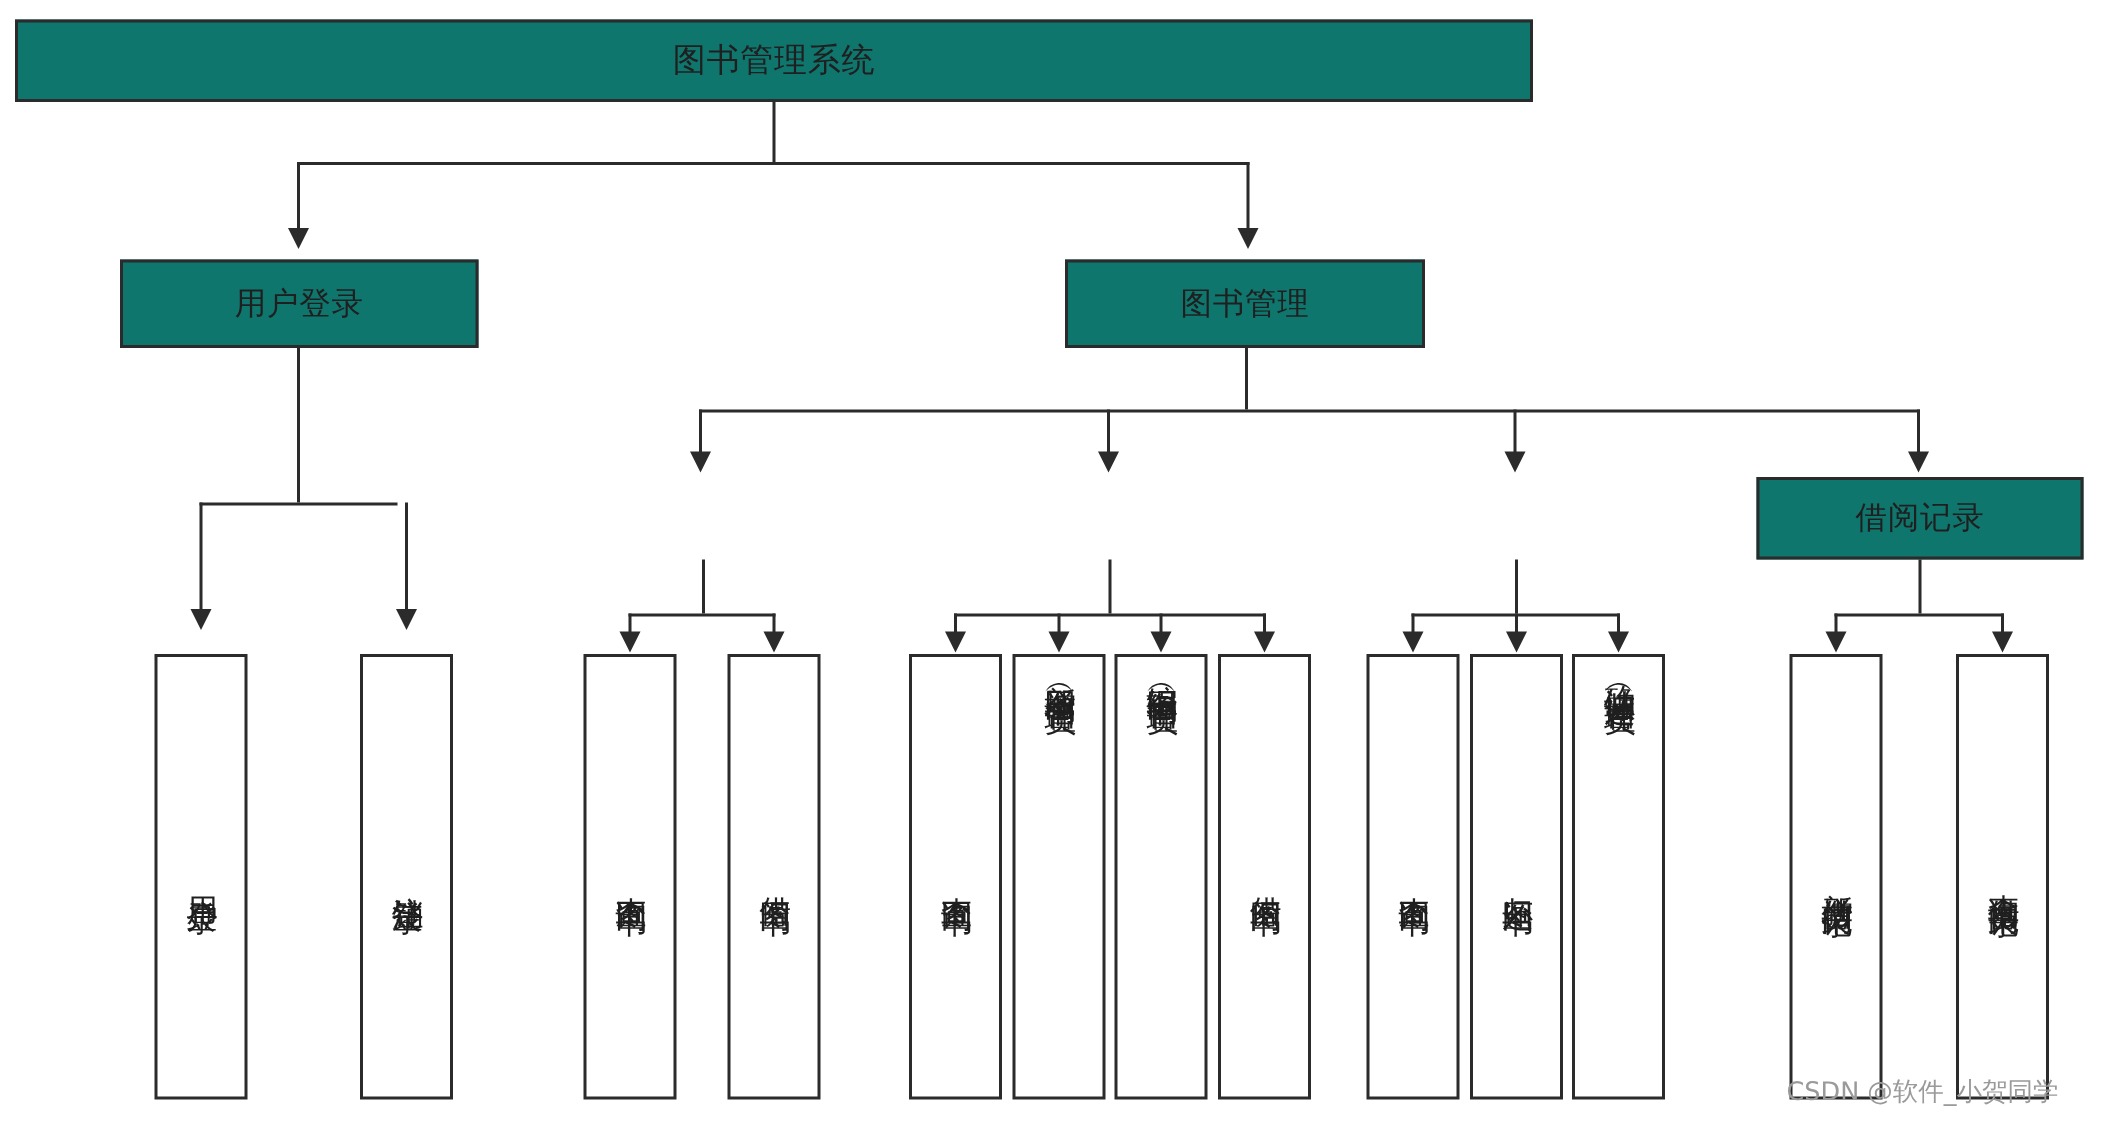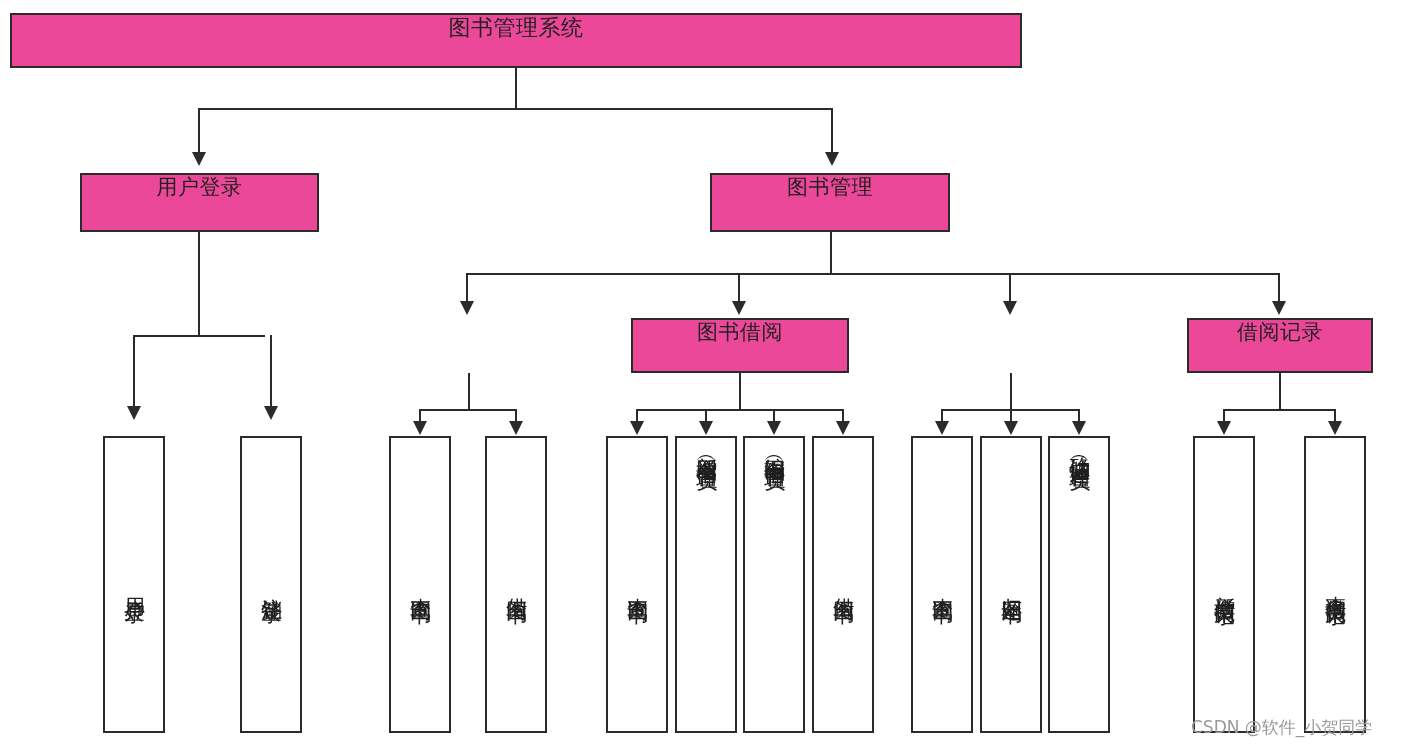--- a/index.html
+++ b/index.html
@@ -16,23 +16,24 @@
     position: relative;
     width: 1405px;
     height: 747px;
     background: #ffffff;
     overflow: hidden;
   }
   
   .node {
     position: absolute;
     box-sizing: border-box;
-    background: #ec4899;
+    background: #0f766e;
     border: 2px solid #2b2b2b;
     display: flex;
+    align-items: center;
     justify-content: center;
     text-align: center;
   }
   .node .label {
     font-size: 21px;
     line-height: 1.15;
     color: #1f1f1f;
     letter-spacing: 0.5px;
     white-space: nowrap;
   }
@@ -131,24 +132,21 @@
 
   <div class="vline" style="left:738px; top:273px; width:2px; height:30px;"></div>
   <div class="arrow" style="left:732px; top:301px;"></div>
 
   <div class="vline" style="left:1009px; top:273px; width:2px; height:30px;"></div>
   <div class="arrow" style="left:1003px; top:301px;"></div>
 
   <div class="vline" style="left:1278px; top:273px; width:2px; height:30px;"></div>
   <div class="arrow" style="left:1272px; top:301px;"></div>
 
-  <div class="node" style="left:631px; top:318px; width:218px; height:55px;">
-    <span class="label">图书借阅</span>
-  </div>
-  <div class="node" style="left:1171px; top:318px; width:186px; height:55px;margin-left:16px;">
+  <div class="node" style="left:1171px; top:318px; width:218px; height:55px;">
     <span class="label">借阅记录</span>
   </div>
 
   <div class="vline" style="left:468px; top:373px; width:2px; height:36px;"></div>
   <div class="hline" style="left:419px; top:409px; width:98px; height:2px;"></div>
   <div class="vline" style="left:419px; top:409px; width:2px; height:14px;"></div>
   <div class="arrow" style="left:413px; top:421px;"></div>
   <div class="vline" style="left:515px; top:409px; width:2px; height:14px;"></div>
   <div class="arrow" style="left:509px; top:421px;"></div>
 

